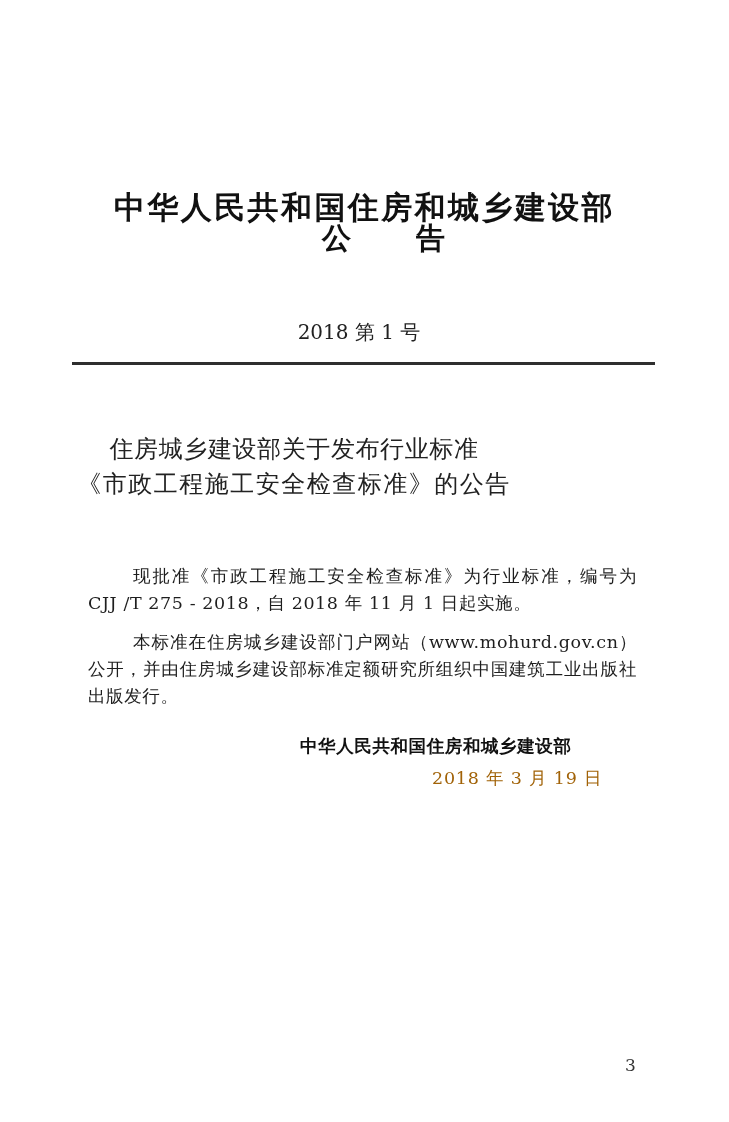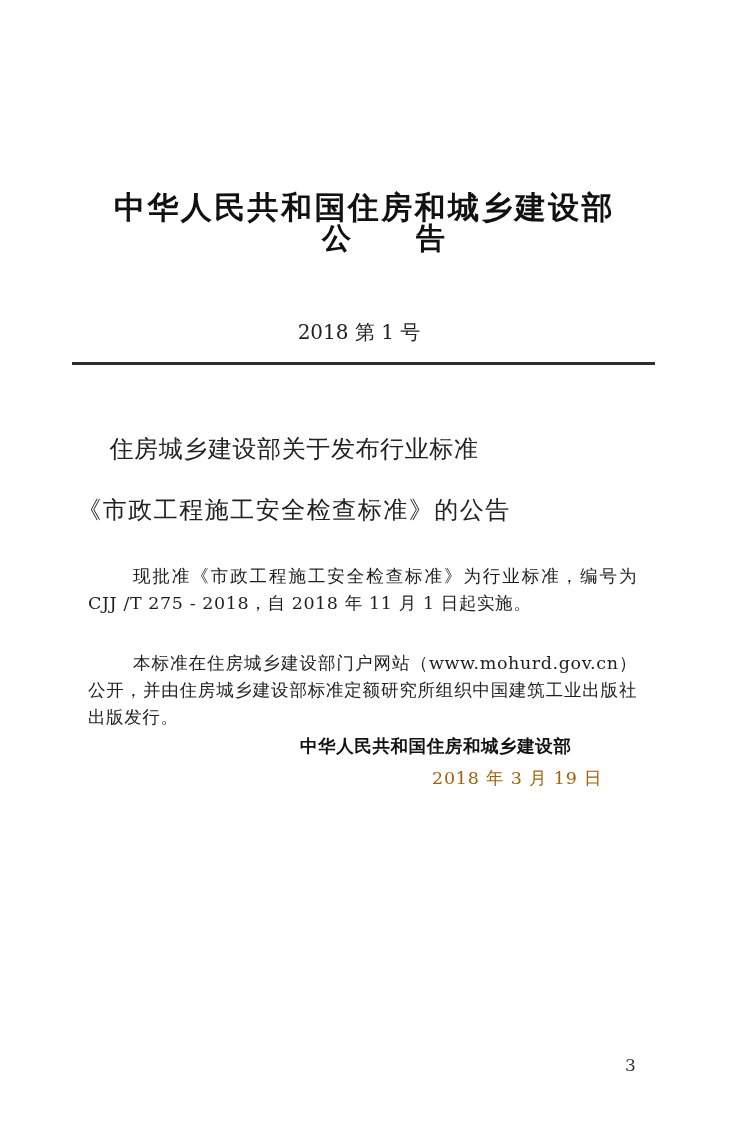--- a/index.html
+++ b/index.html
@@ -61,38 +61,38 @@
 
     .subject {
       left: 0; width: 588px;
       text-align: center;
       font-family: "DejaVu Serif", "Liberation Serif", serif;
       font-size: 24px;
       line-height: 35px;
       color: #222;
     }
     .subject-1 { top: 432px; letter-spacing: 0.6px; }
-    .subject-2 { top: 493px; letter-spacing: 1.5px; }
+    .subject-2 { top: 467px; letter-spacing: 1.5px; }
 
     .body-text {
       position: absolute;
       left: 72px;
       width: 581px;
       font-size: 17.5px;
       line-height: 27px;
       color: #1e1e1e;
       text-align: justify;
       text-align-last: left;
     }
     .body-text p {
       margin: 16px;
       text-indent: 45px;
     }
     .para-1 { top: 547px; letter-spacing: 0.6px; }
-    .para-2 { top: 634px; letter-spacing: 0.6px; }
+    .para-2 { top: 613px; letter-spacing: 0.6px; }
 
     .signature-org {
       top: 733px;
       left: 300px;
       font-family: "DejaVu Sans", "Liberation Sans", sans-serif;
       font-weight: bold;
       font-size: 17.5px;
       line-height: 26px;
       letter-spacing: 0.6px;
       color: #111;

